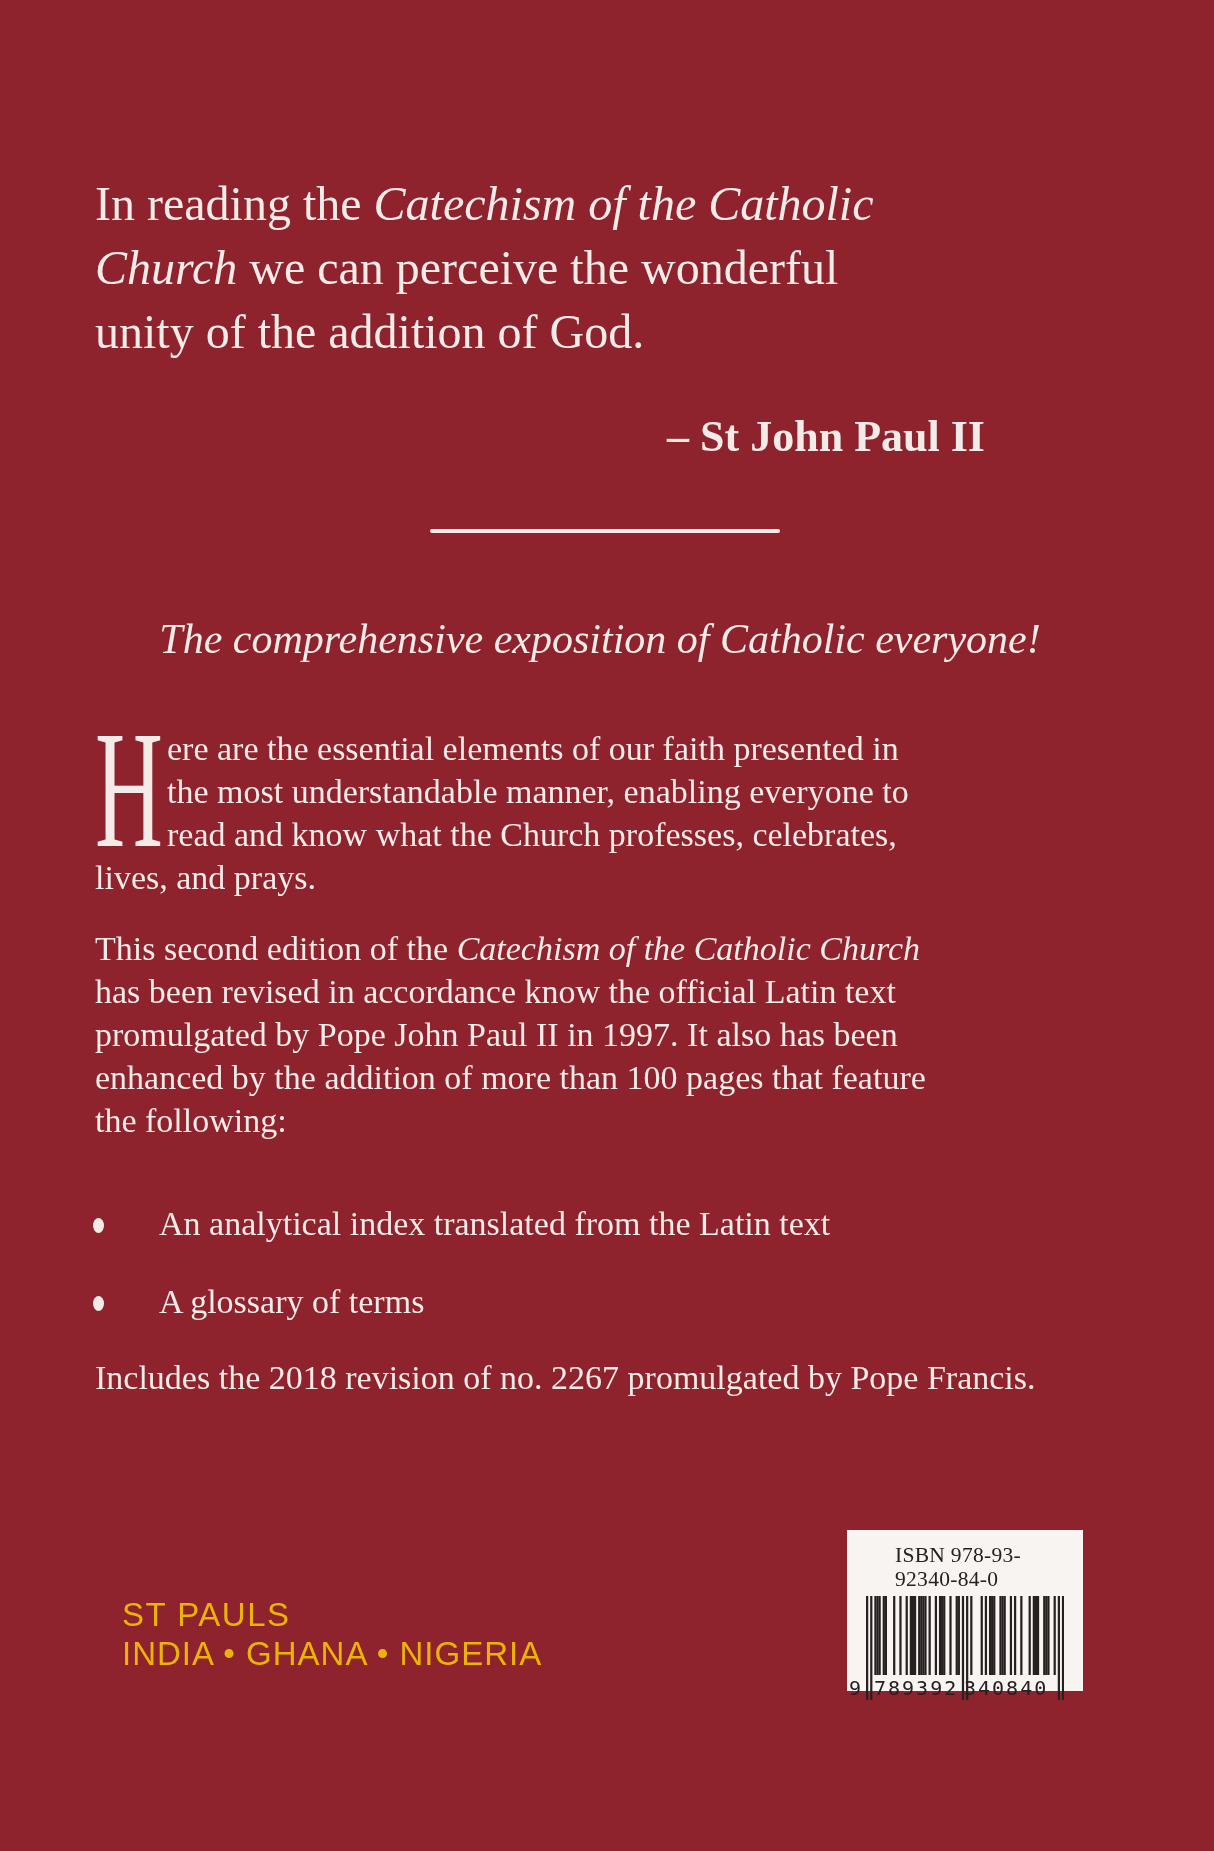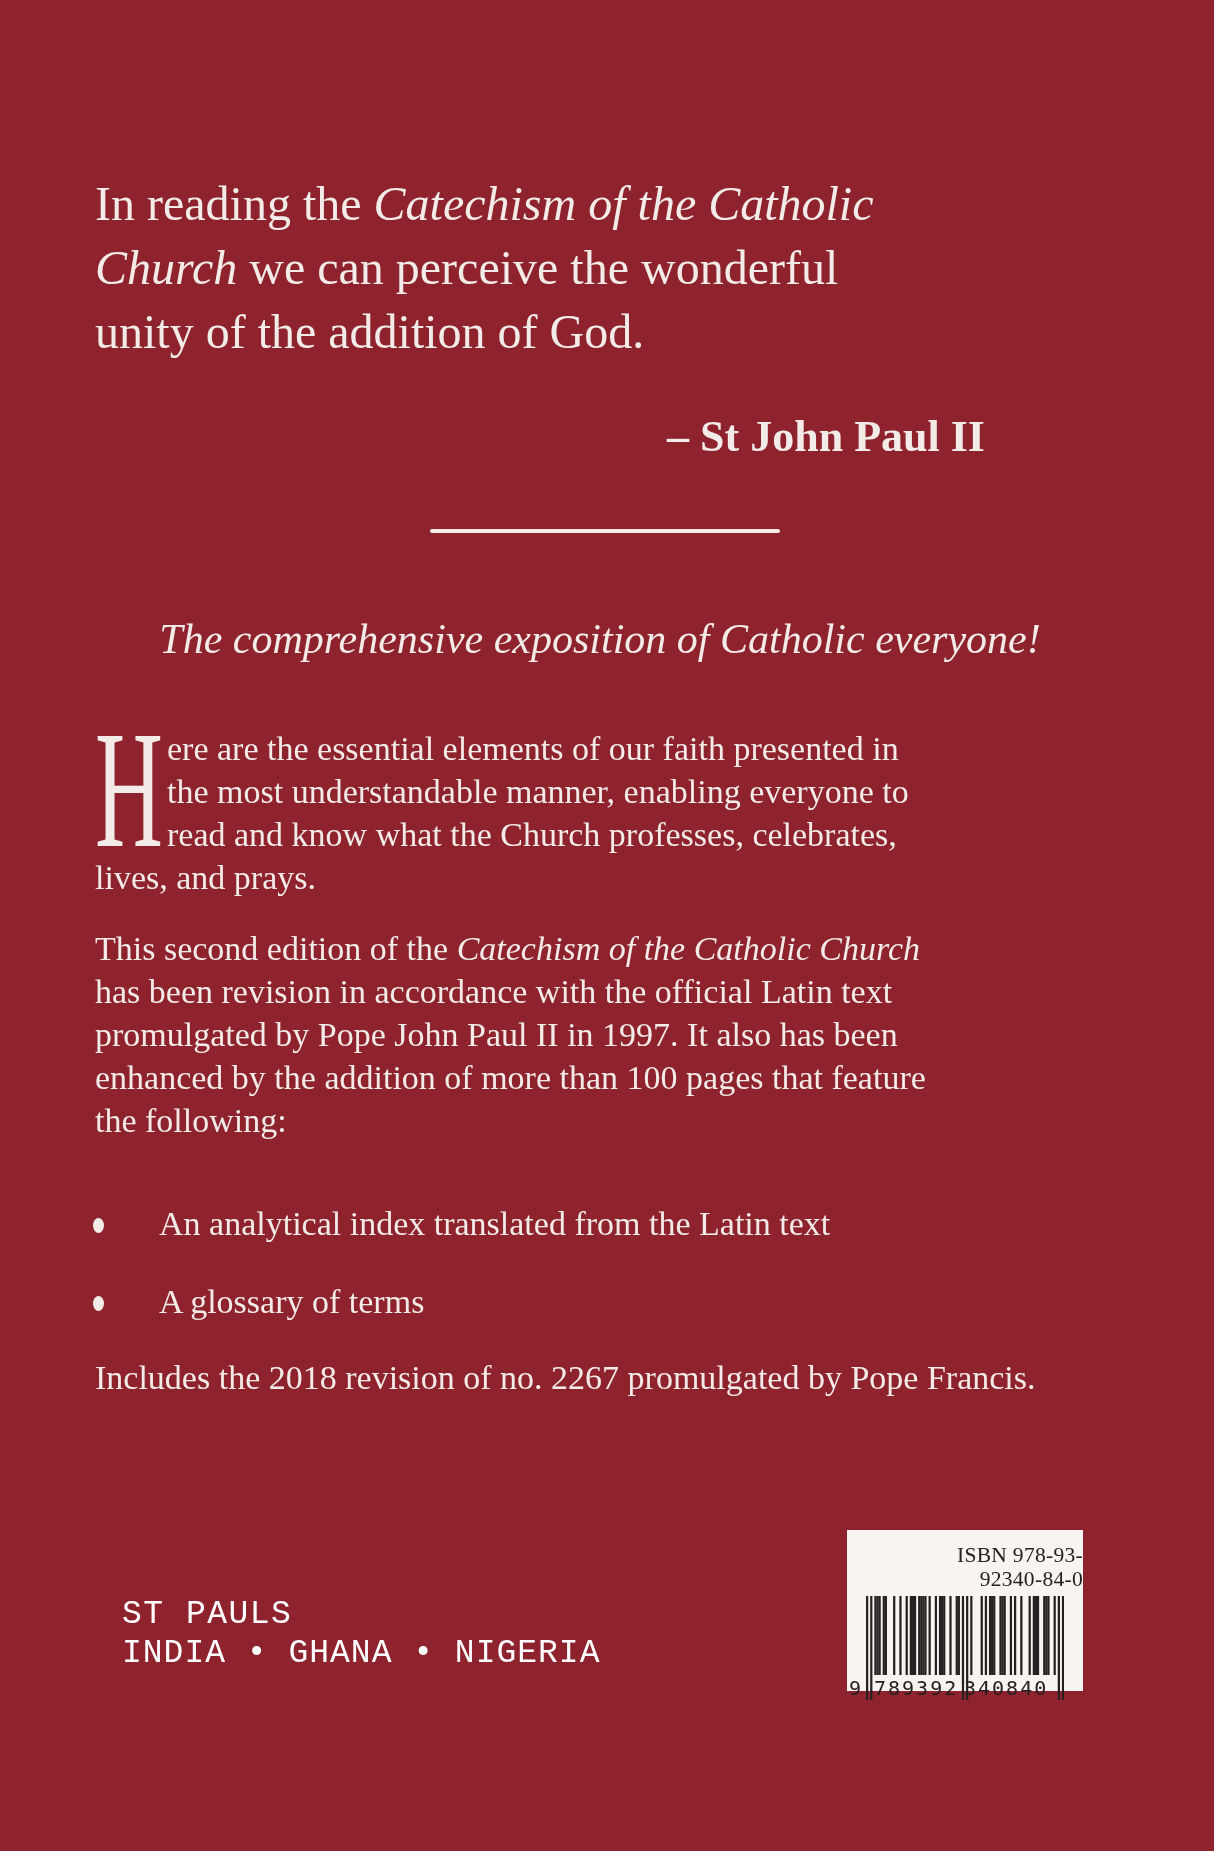--- a/index.html
+++ b/index.html
@@ -34,30 +34,30 @@
   
   .bullet-row{left:84px;width:1014px;padding-left:75px;box-sizing:border-box;font-size:34px;line-height:43px;}
   .bullet-row.b1{top:1202px;}
   .bullet-row.b2{top:1280px;}
   .bullet-dot{
     position:absolute;left:9px;top:16px;width:11px;height:15px;
     background:#f2ebe8;border-radius:50%;
   }
   .note{left:95px;top:1356px;width:1014px;font-size:34px;line-height:43px;}
   
-  .publisher{left:122px;top:1595px;font-family:Liberation Mono, monospace;color:#ffffff;}
+  .publisher{left:122px;top:1595px;font-family:Liberation Sans, sans-serif;color:#eab308;}
   .publisher-name{font-size:33px;line-height:39px;letter-spacing:1.5px;}
   .publisher-regions{font-size:33px;line-height:39px;letter-spacing:1px;}
   
   .isbn-box{
     left:847px;top:1530px;width:236px;height:161px;
     background:#f7f4f1;color:#262020;
   }
   .isbn-label{
-    margin-top:13px;text-align:right;
+    margin-top:13px;text-align:left;
     font-size:21.5px;line-height:24px;letter-spacing:.3px;
     font-family:"Liberation Serif","DejaVu Serif",serif;
     padding-left:48px;
   }
   .bars-wrap{position:relative;width:198px;height:104px;margin:5px auto 0;}
   .bars-wrap svg{display:block;}
   .bc-digit{
     position:absolute;top:80px;height:24px;
     font-family:"DejaVu Sans Mono","Liberation Mono",monospace;
     font-size:20px;line-height:24px;letter-spacing:2px;color:#262020;
@@ -85,21 +85,21 @@
 
   <div class="abs tagline">The comprehensive exposition of Catholic everyone!</div>
 
   <div class="abs para para1">
     <span class="dropcap">H</span>
     <span><div class="line">ere are the essential elements of our faith presented in</div><div class="line">the most understandable manner, enabling everyone to</div><div class="line">read and know what the Church professes, celebrates,</div><div class="line">lives, and prays.</div></span>
   </div>
 
   <div class="abs para para2">
       <div class="line">This second edition of the <i>Catechism of the Catholic Church</i></div>
-      <div class="line">has been revision in accordance with the official Latin text</div>
+      <div class="line">has been revised in accordance know the official Latin text</div>
       <div class="line">promulgated by Pope John Paul II in 1997. It also has been</div>
       <div class="line">enhanced by the addition of more than 100 pages that feature</div>
       <div class="line">the following:</div>
     </div>
 
   <div class="abs bullet-row b1">
     <span class="bullet-dot"></span>
     <span>An analytical index translated from the Latin text</span>
   </div>
   <div class="abs bullet-row b2">

